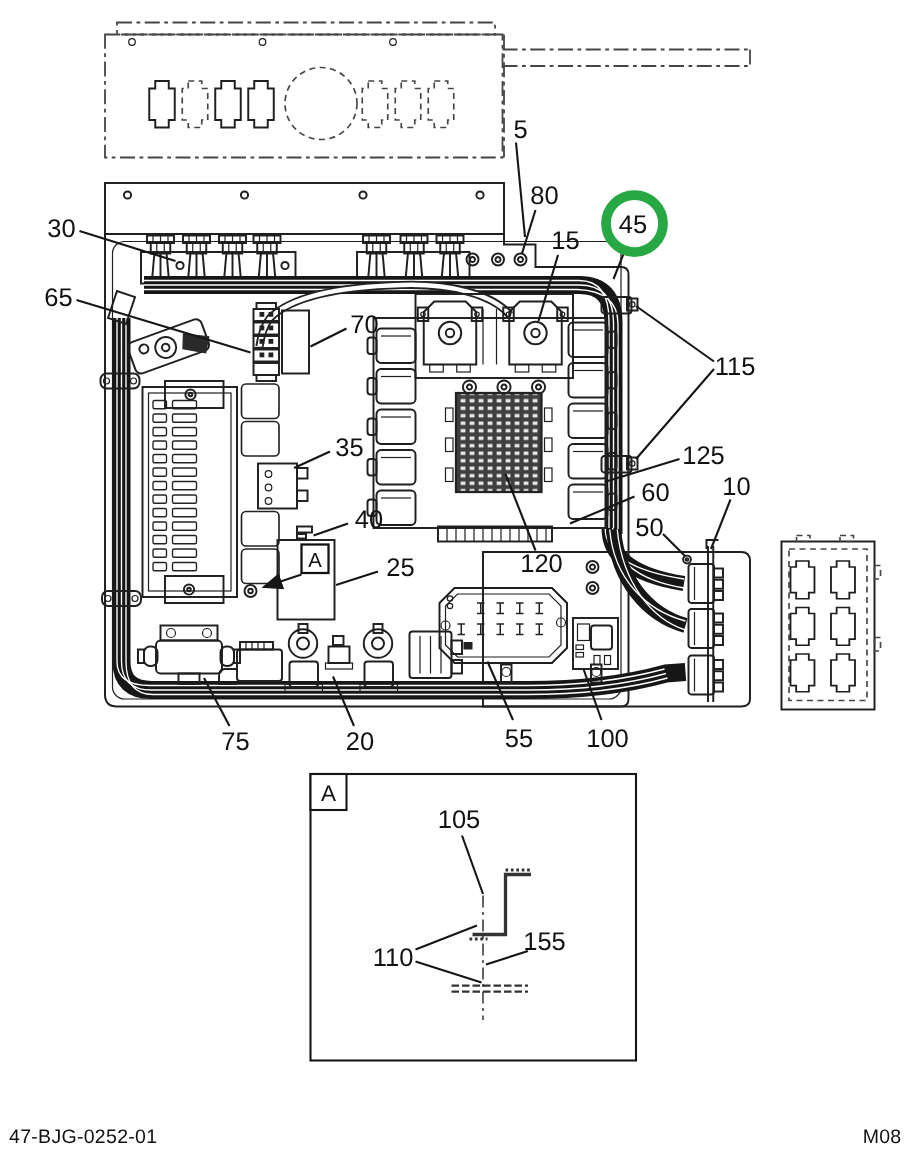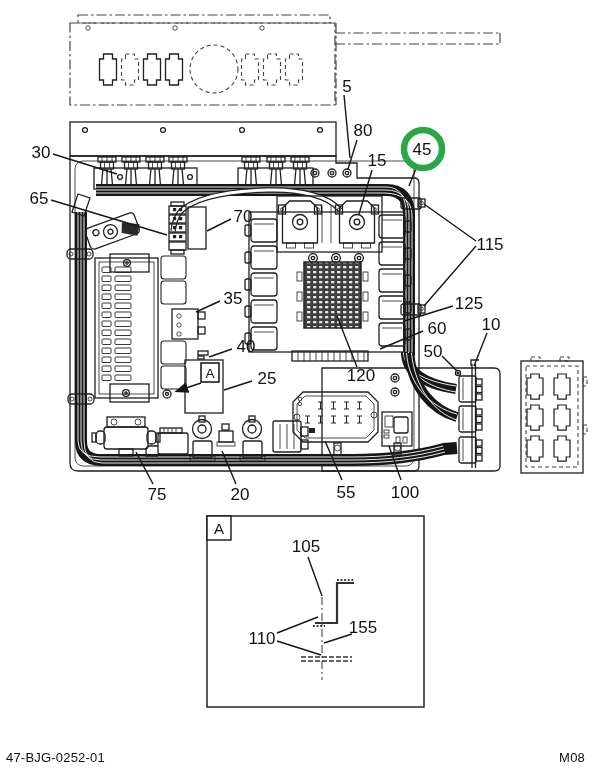--- a/index.html
+++ b/index.html
@@ -1,21 +1,21 @@
 <!DOCTYPE html>
 <html><head>
 <meta charset="utf-8">
 <style>
   html,body{margin:0;padding:0;background:#fff;}
   .page{position:relative;width:610px;height:777px;background:#fff;overflow:hidden;
         font-family:"Liberation Sans",sans-serif;color:#111;}
   svg{position:absolute;left:0;top:0;}
   .footer-text{position:absolute;top:750px;font-size:13px;color:#111;letter-spacing:.2px;}
   .footer-left{left:6px;}
-  .footer-right{right:25px;}
+  .footer-right{right:9px;}
   
   .ln{stroke:#1f1f1f;fill:none;stroke-width:1.3;}
   .thin{stroke:#1f1f1f;fill:none;stroke-width:0.8;}
   .phantom{stroke:#454545;fill:none;stroke-width:1.2;stroke-dasharray:10 3 2.5 3;}
   .dashed{stroke:#454545;fill:none;stroke-width:1.1;stroke-dasharray:4 3;}
   .leader{stroke:#161616;fill:none;stroke-width:1.4;}
   .callout{font-size:17px;fill:#111;}
   .harness{stroke:#161616;fill:none;stroke-width:12;}
   .hstripe{stroke:#fff;fill:none;stroke-width:0.9;}
   .bundle{stroke:#161616;fill:none;stroke-width:10;}

